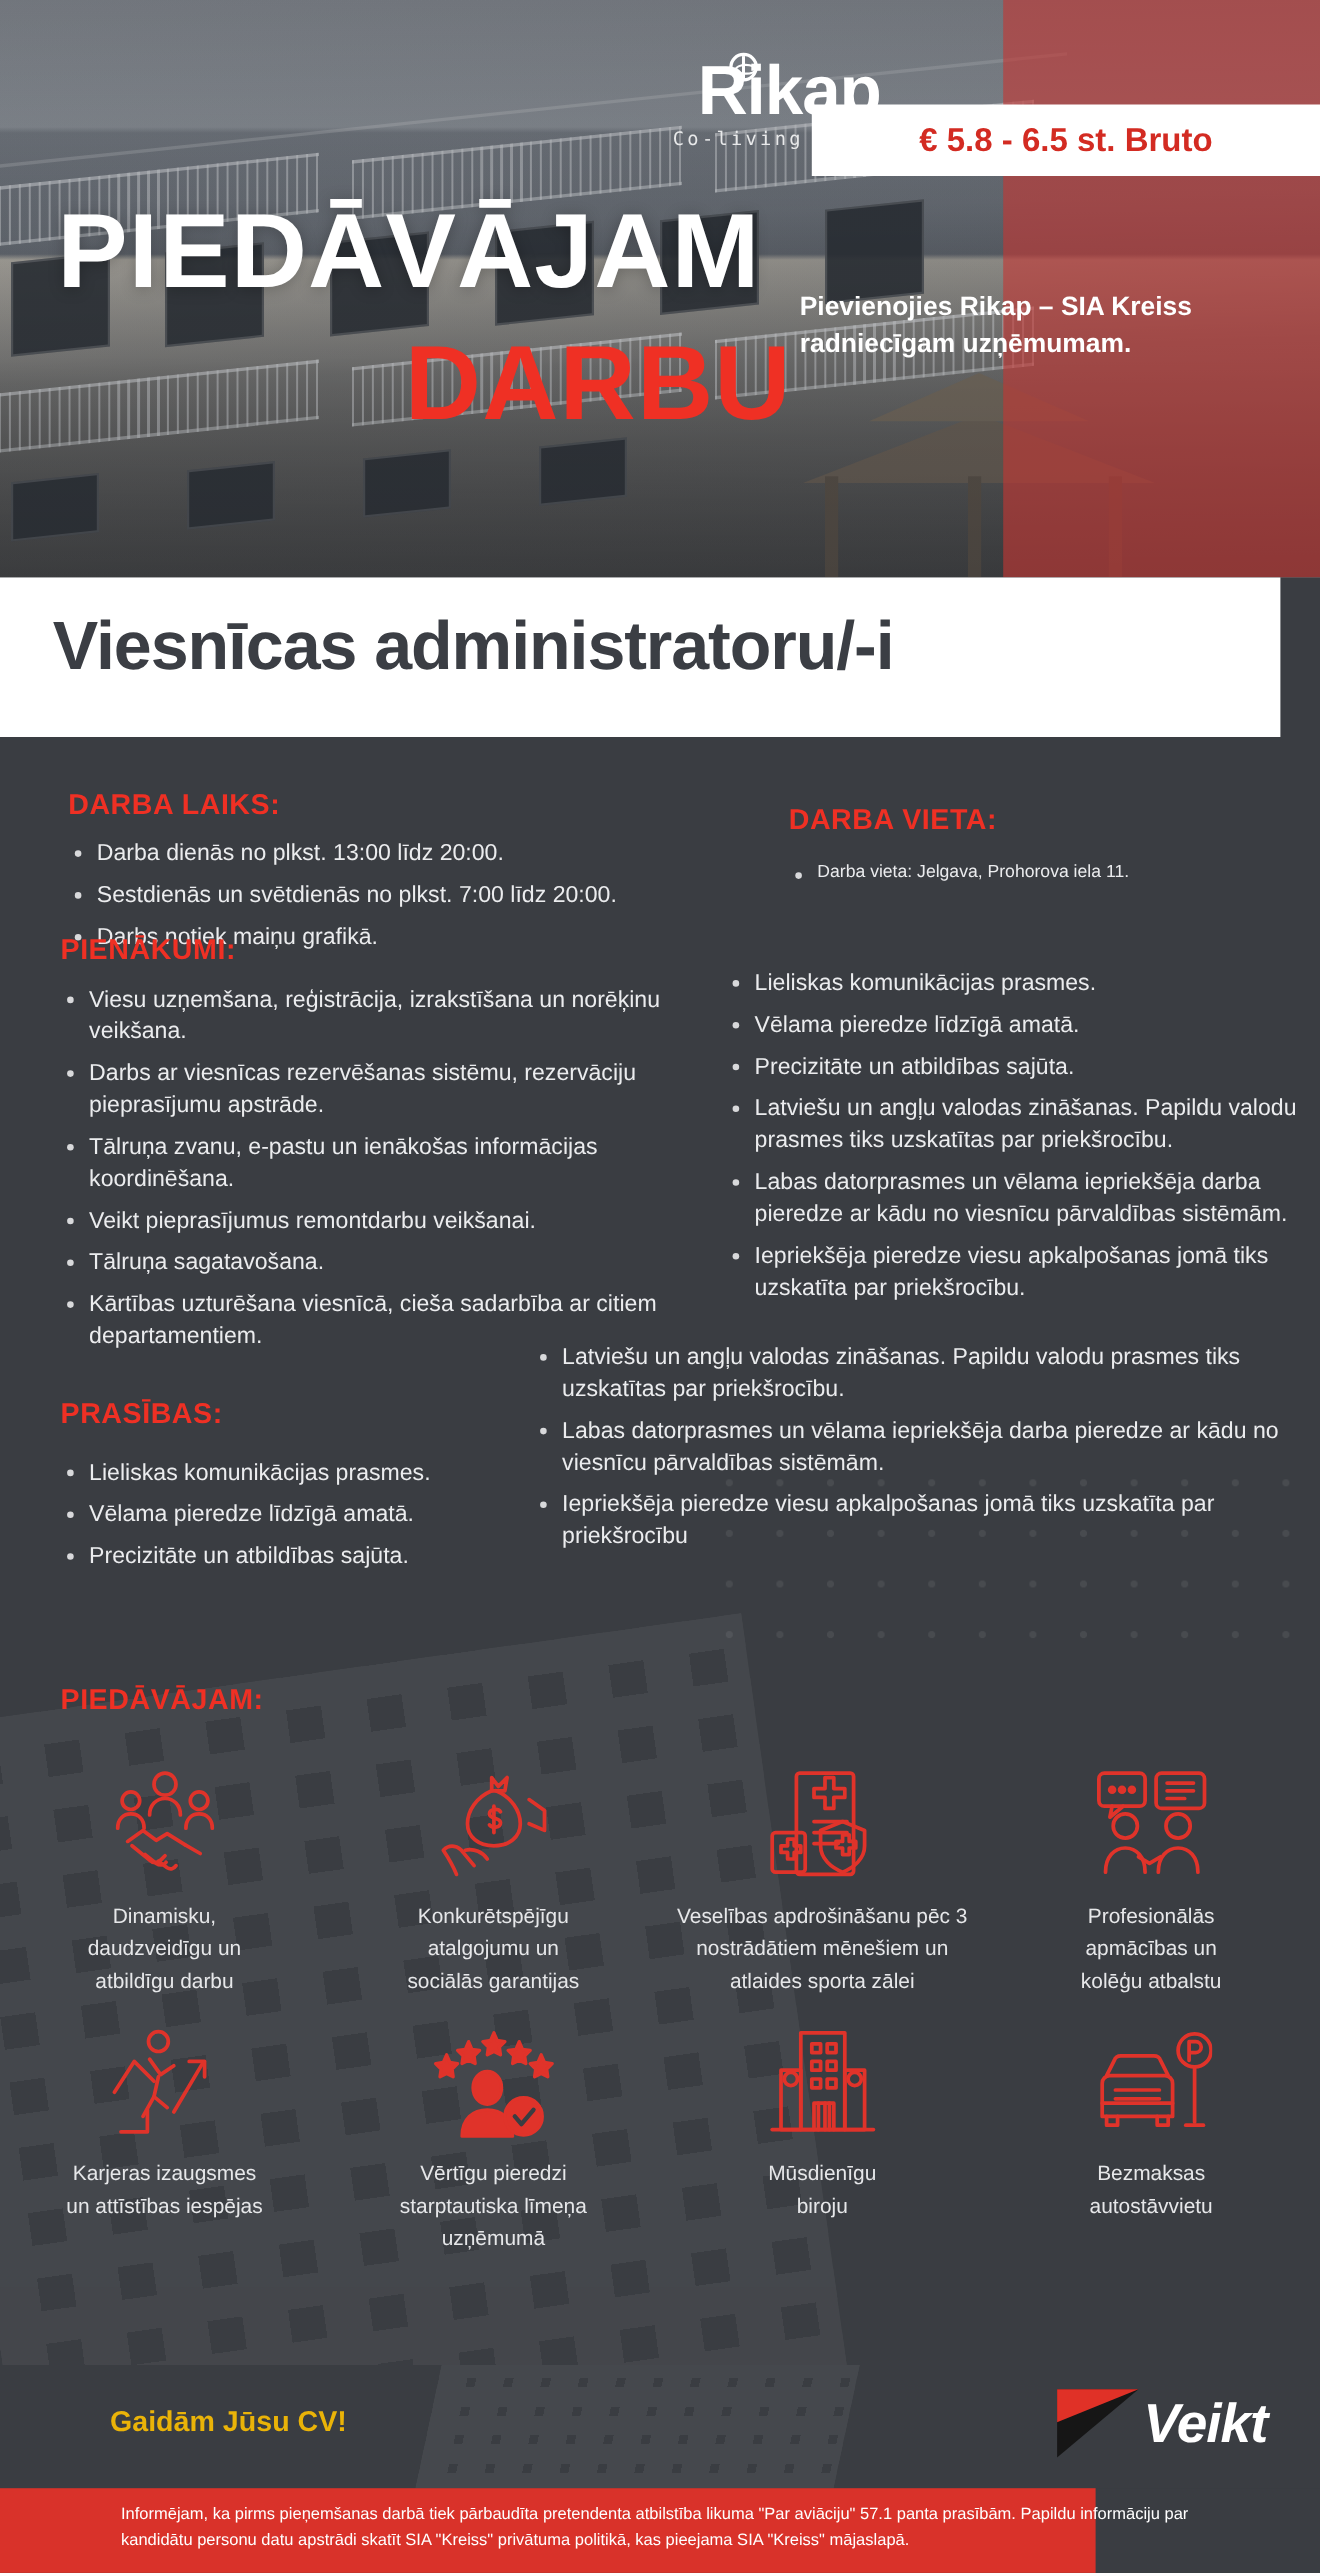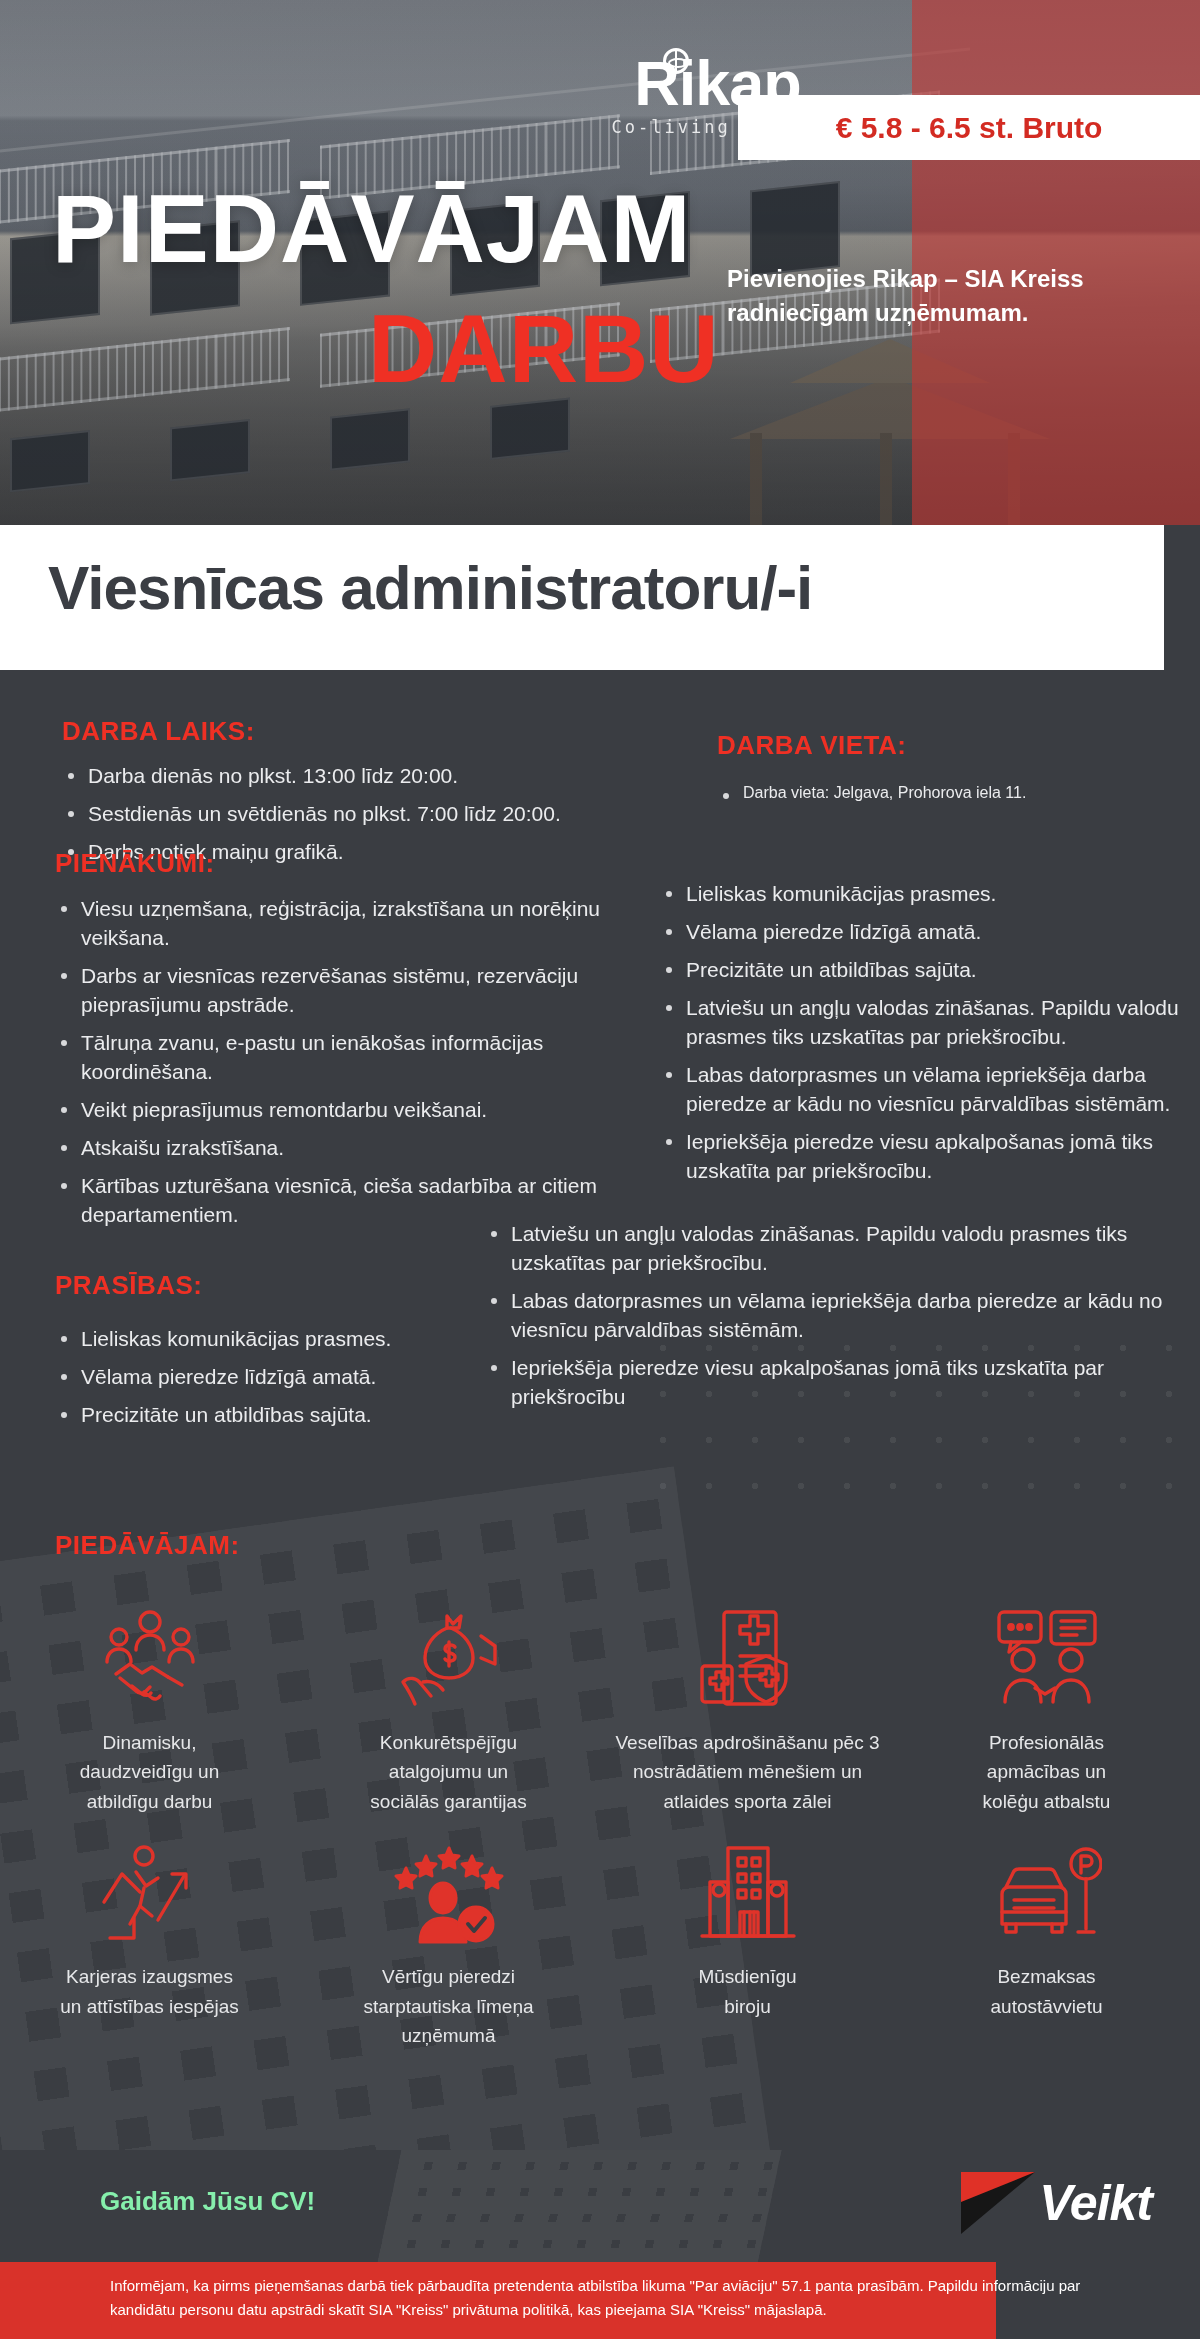--- a/index.html
+++ b/index.html
@@ -319,21 +319,21 @@
     background:
       repeating-linear-gradient(to right, #fff 0 26px, transparent 26px 34px),
       repeating-linear-gradient(to bottom, #fff 0 18px, transparent 18px 26px);
     transform: skewX(-12deg);
   }
   .cta-text {
     position: absolute;
     left: 100px; top: 36px;
     font-size: 26px;
     font-weight: bold;
-    color: #86efac;
+    color: #eab308;
   }
   .kreiss-logo {
     position: absolute;
     right: 48px; top: 22px;
     display: flex;
     align-items: center;
     gap: 4px;
   }
   .kreiss-mark {
     width: 74px; height: 62px;
@@ -446,21 +446,21 @@
     <ul class="bullets" id="darba-vieta-list">
         <li>Darba vieta: Jelgava, Prohorova iela 11.</li>
       </ul>
 
     <div class="sec-head" id="pienakumi-head">PIENĀKUMI:</div>
     <ul class="bullets" id="pienakumi-list">
         <li>Viesu uzņemšana, reģistrācija, izrakstīšana un norēķinu veikšana.</li>
         <li>Darbs ar viesnīcas rezervēšanas sistēmu, rezervāciju pieprasījumu apstrāde.</li>
         <li>Tālruņa zvanu, e-pastu un ienākošas informācijas koordinēšana.</li>
         <li>Veikt pieprasījumus remontdarbu veikšanai.</li>
-        <li>Atskaišu izrakstīšana.</li>
+        <li>Tālruņa sagatavošana.</li>
         <li>Kārtības uzturēšana viesnīcā, cieša sadarbība ar citiem departamentiem.</li>
       </ul>
 
     <ul class="bullets" id="req-right-list">
         <li>Lieliskas komunikācijas prasmes.</li>
         <li>Vēlama pieredze līdzīgā amatā.</li>
         <li>Precizitāte un atbildības sajūta.</li>
         <li>Latviešu un angļu valodas zināšanas. Papildu valodu prasmes tiks uzskatītas par priekšrocību.</li>
         <li>Labas datorprasmes un vēlama iepriekšēja darba pieredze ar kādu no viesnīcu pārvaldības sistēmām.</li>
         <li>Iepriekšēja pieredze viesu apkalpošanas jomā tiks uzskatīta par priekšrocību.</li>

